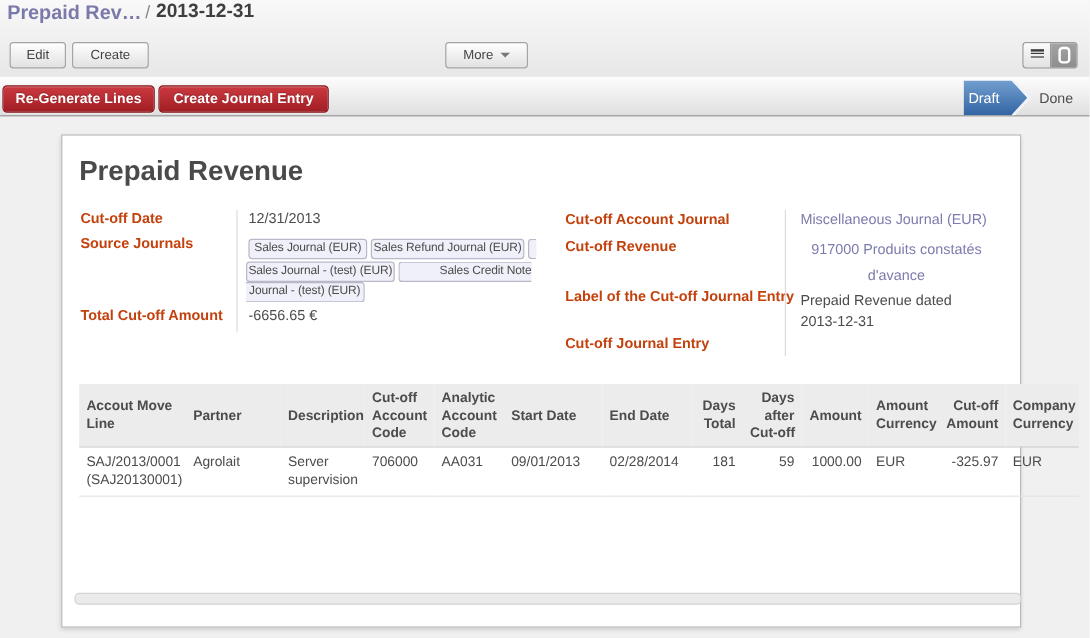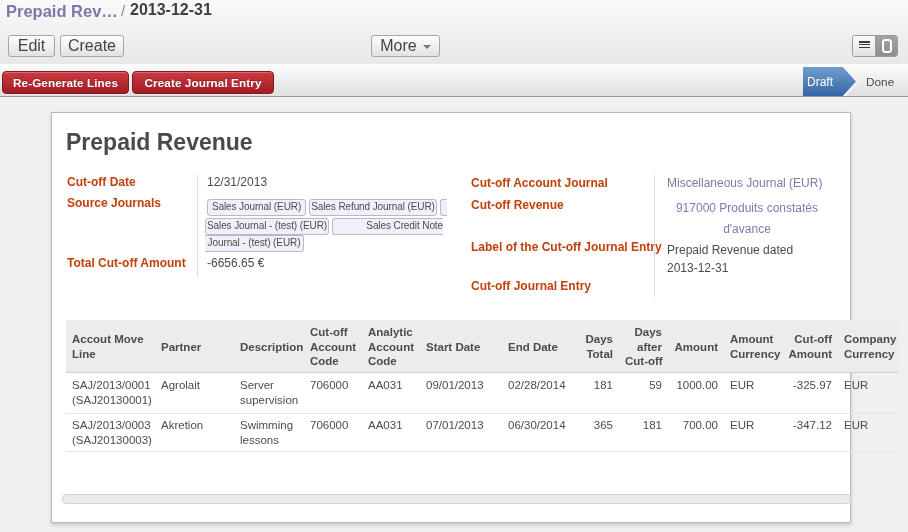--- a/index.html
+++ b/index.html
@@ -18,21 +18,21 @@
   background:linear-gradient(#f9f9f9, #e8e7e7);
 }
 #crumb1 { position:absolute; left:6px; top:2px; font-size:16.5px; font-weight:bold; color:#7a79aa; }
 #crumbsep { position:absolute; left:121px; top:2px; font-size:15px; color:#888; }
 #crumb2 { position:absolute; left:130px; top:1px; font-size:16px; font-weight:bold; color:#3f3f3f; }
 
 .btn {
   position:absolute; top:35px; height:22px;
   background:linear-gradient(#fefefe, #e2e2e2);
   border:1px solid #a5a5a5; border-radius:3px;
-  font-size:16px; color:#444; text-align:center; line-height:20px;
+  font-size:11px; color:#444; text-align:center; line-height:20px;
   box-shadow:0 1px 1px rgba(255,255,255,.6) inset;
 }
 #btn-edit { left:8px; width:47px; }
 #btn-create { left:60px; width:64px; }
 #btn-more { left:371px; width:69px; }
 #btn-more .caret { display:inline-block; width:0; height:0; border-left:4px solid transparent; border-right:4px solid transparent; border-top:4px solid #777; margin-left:6px; vertical-align:middle; }
 
 #switcher { position:absolute; left:852px; top:35px; width:46px; height:22px; border:1px solid #9a9a9a; border-radius:3px; overflow:hidden; }
 #sw-list { position:absolute; left:0; top:0; width:23px; height:22px; background:linear-gradient(#fbfbfb,#e0e0e0); border-right:1px solid #9a9a9a; }
 #sw-list .bars { position:absolute; left:6px; top:5px; width:11px; }
@@ -221,32 +221,17 @@
   <td>AA031</td>
   <td>09/01/2013</td>
   <td>02/28/2014</td>
   <td class="num">181</td>
   <td class="num">59</td>
   <td class="num">1000.00</td>
   <td>EUR</td>
   <td class="num">-325.97</td>
   <td>EUR</td>
 </tr>
-<tr>
-  <td>SAJ/2013/0003 (SAJ20130003)</td>
-  <td>Akretion</td>
-  <td>Swimming lessons</td>
-  <td>706000</td>
-  <td>AA031</td>
-  <td>07/01/2013</td>
-  <td>06/30/2014</td>
-  <td class="num">365</td>
-  <td class="num">181</td>
-  <td class="num">700.00</td>
-  <td>EUR</td>
-  <td class="num">-347.12</td>
-  <td>EUR</td>
-</tr>
 </tbody>
     </table>
 </div>
 
 <div id="hscroll"></div>
 
 </body></html>

